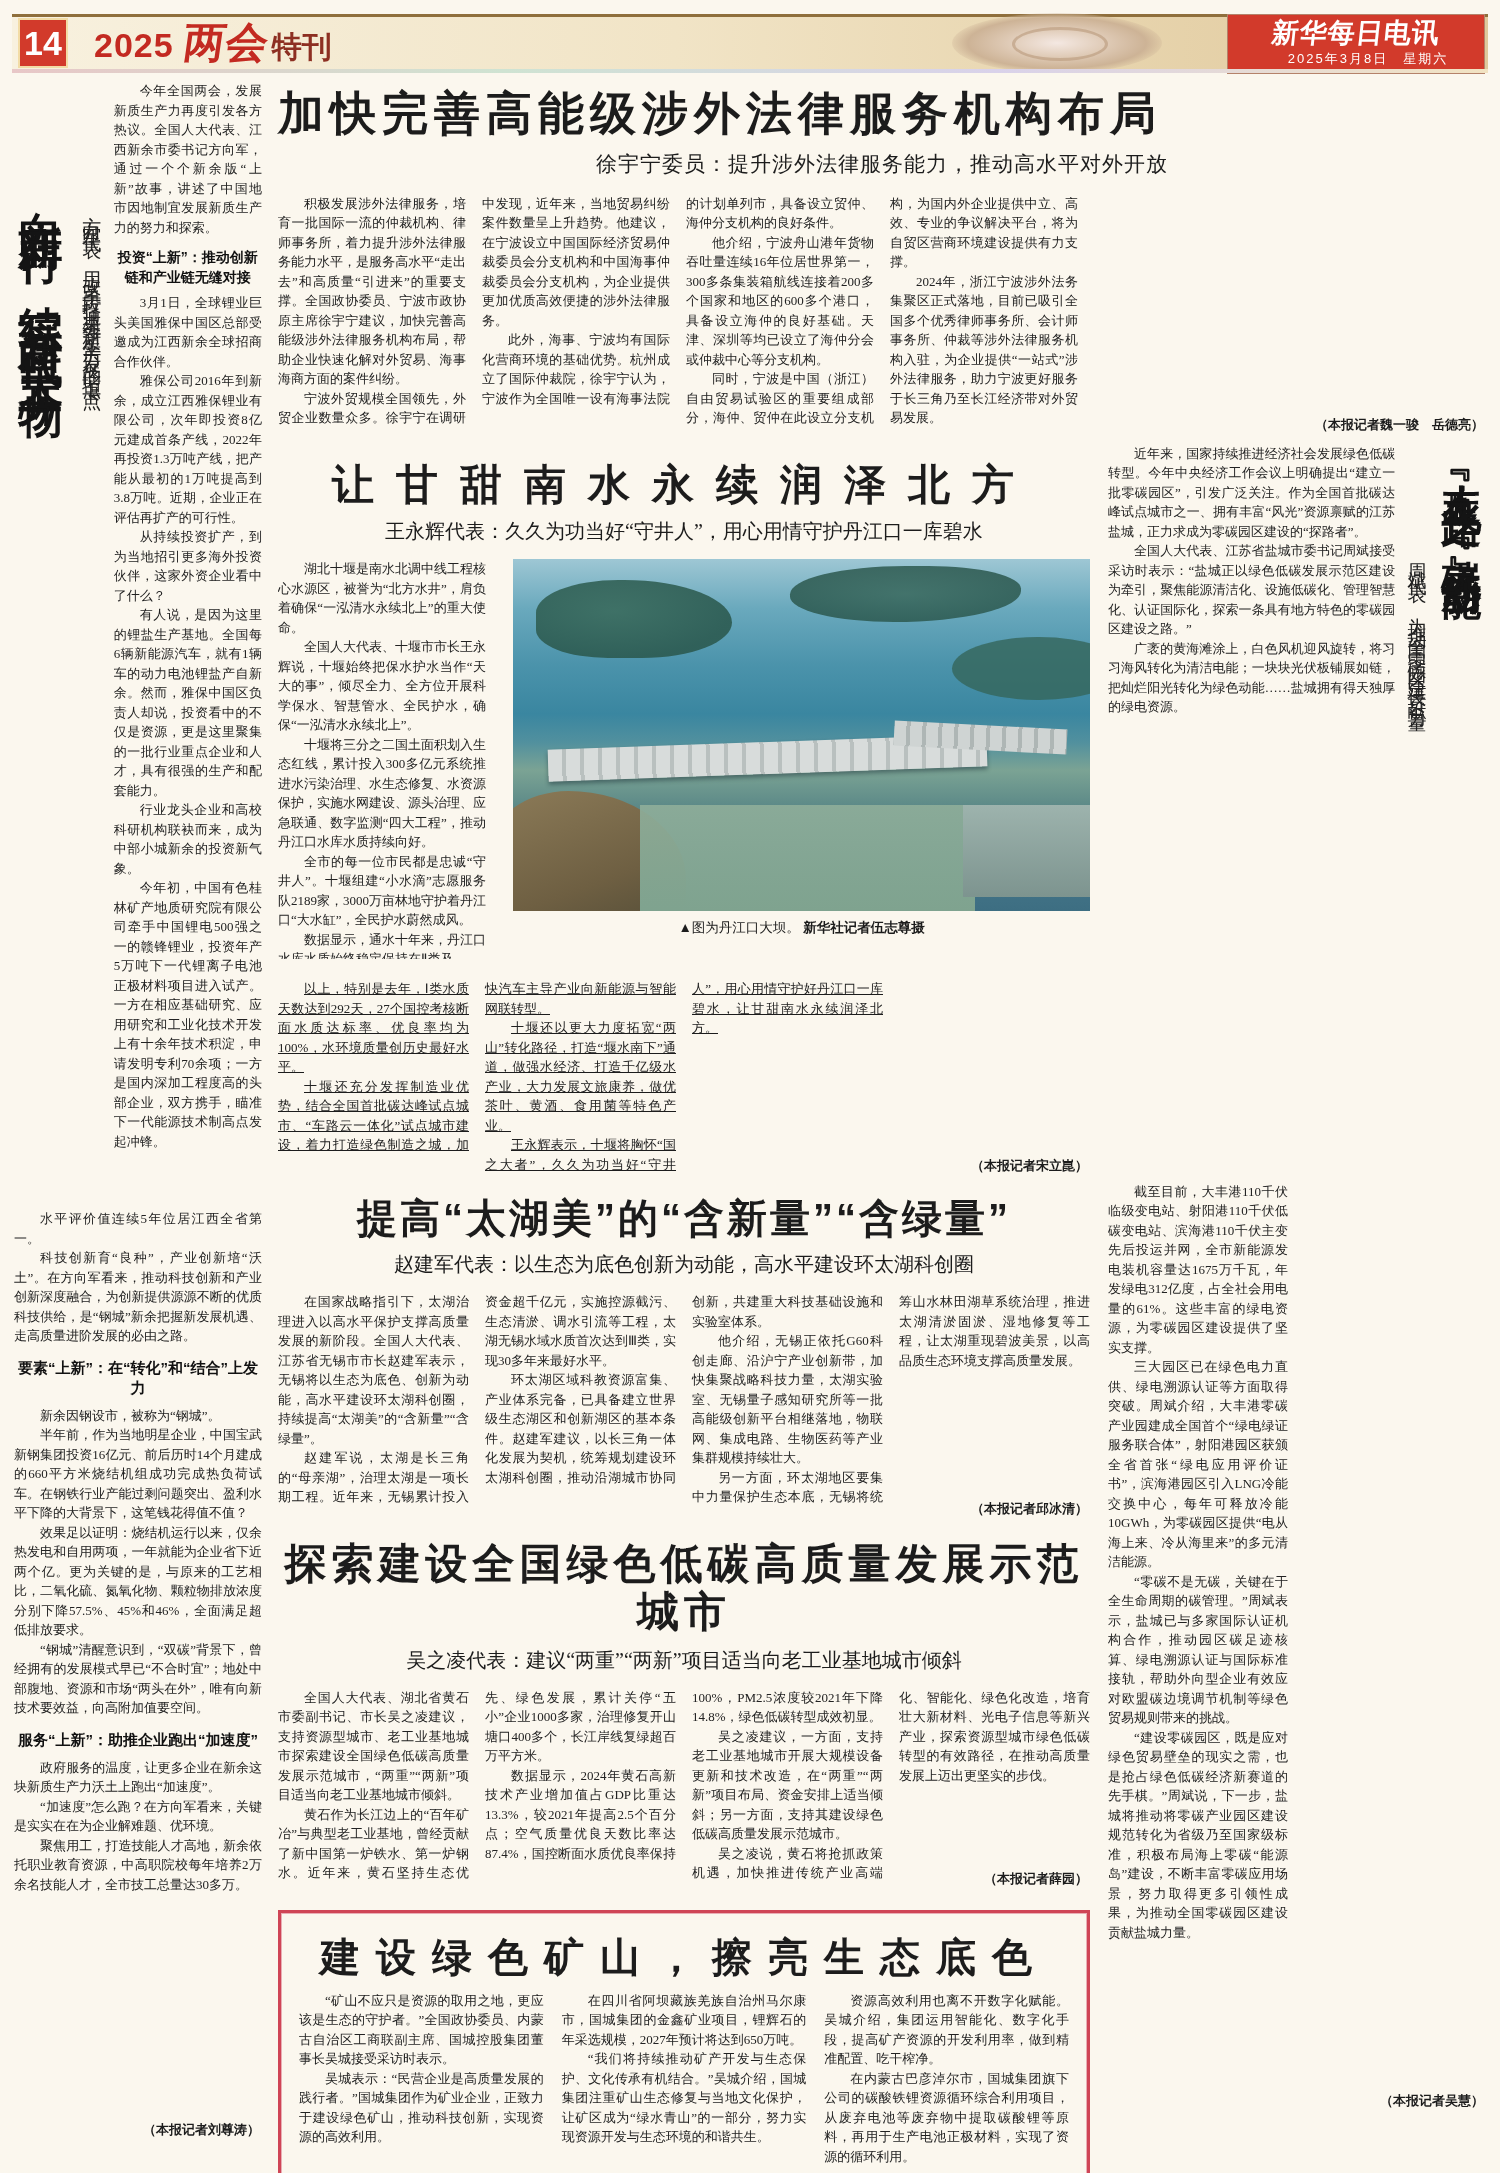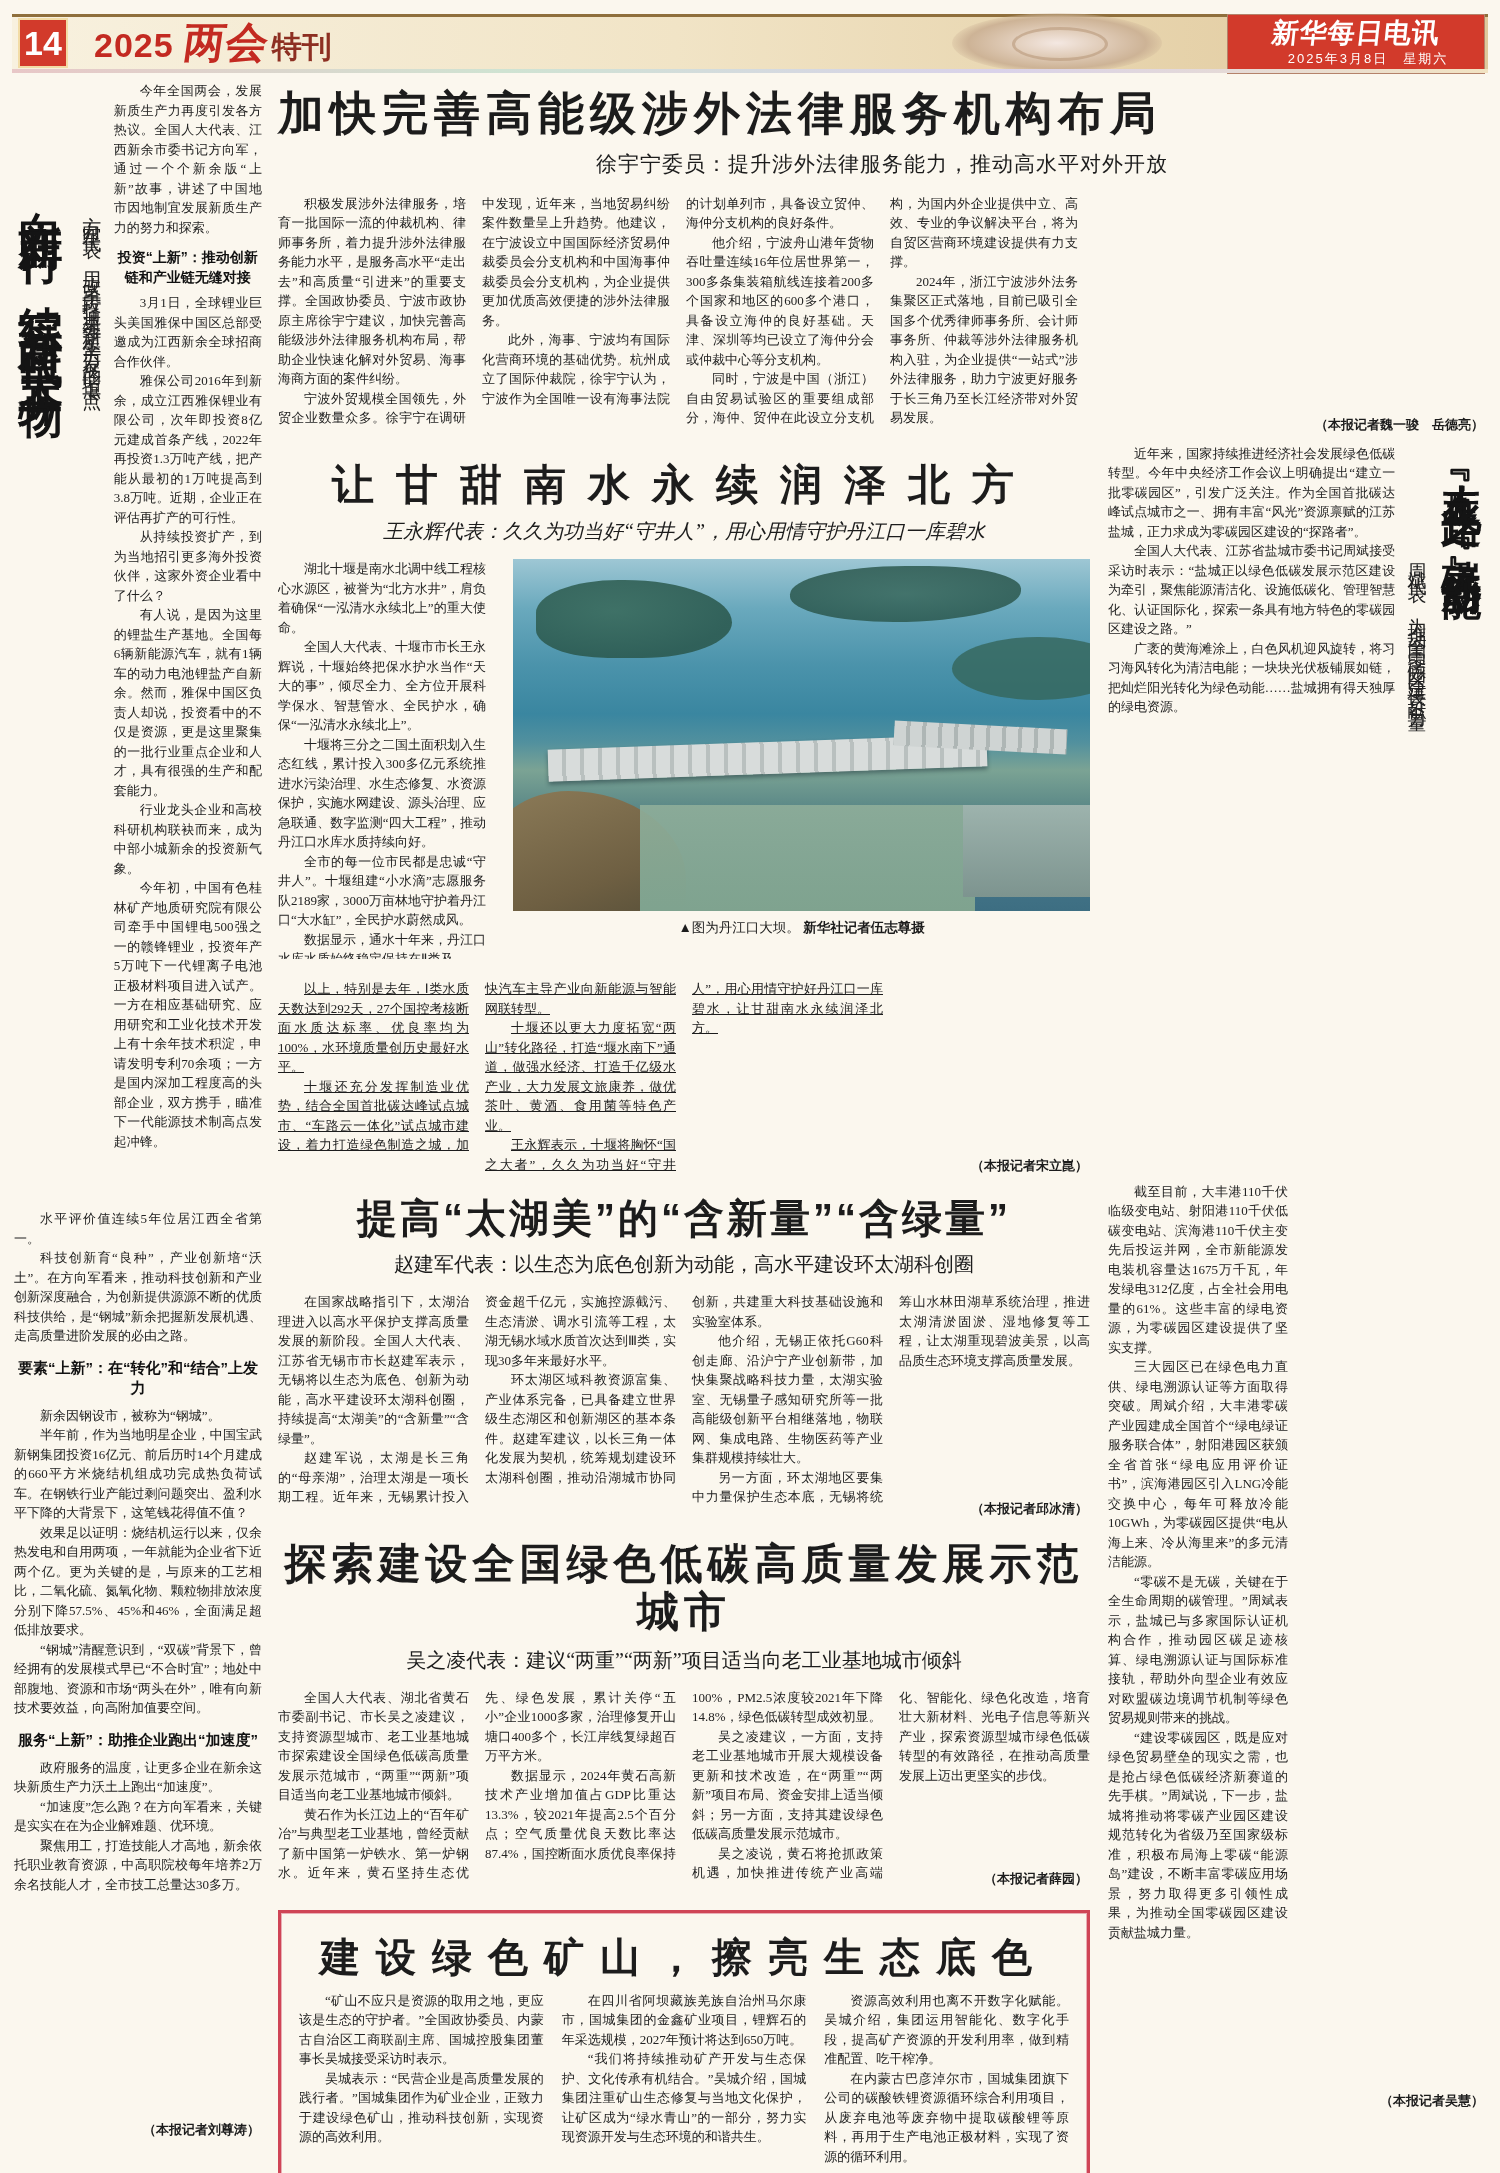--- a/index.html
+++ b/index.html
@@ -47,21 +47,21 @@
   .a1-toptext{flex:1;min-width:0;overflow:hidden;}
   .a1-toptext .sechead{font-size:14px;margin:10px 0 6px;}
   .a1-bottom{position:relative;height:930px;overflow:hidden;margin-top:8px;}
   
   .a2-head{font:bold 46px/1.15 "Liberation Sans",sans-serif;text-align:left;
         letter-spacing:6px;margin:6px 0 10px;}
   .a2-sub{font-size:21px;text-align:center;margin:0 0 16px;letter-spacing:1px;}
   .a2-body{position:relative;columns:6;column-gap:16px;column-fill:auto;height:240px;overflow:hidden;}
   
   .a3-head{font:bold 42px/1.1 "Liberation Sans",sans-serif;text-align:center;letter-spacing:22px;margin:18px 0 10px;}
-  .a3-sub{font-size:20px;text-align:center;margin:0 0 14px;font-style:italic;}
+  .a3-sub{font-size:20px;text-align:center;margin:0 0 14px;}
   .a3-row{display:flex;gap:14px;height:400px;overflow:hidden;}
   .a3-col1{width:208px;flex:0 0 auto;overflow:hidden;}
   .a3-photowrap{flex:1;min-width:0;margin-left:13px;}
   .photo{position:relative;height:352px;overflow:hidden;
         background:linear-gradient(180deg,#9ec7d4 0%,#6aa9bd 14%,#4b93ab 30%,#3a86a0 44%,#51909e 52%,#7ba394 60%,#5d8a88 70%,#48798c 84%,#3d6e82 100%);}
   .ph-island1{position:absolute;left:4%;top:6%;width:34%;height:22%;border-radius:46% 60% 50% 40%;
         background:radial-gradient(ellipse at 40% 40%,#3a6b5d,#2c5a50 70%);opacity:.9;}
   .ph-island2{position:absolute;left:48%;top:2%;width:40%;height:16%;border-radius:50% 40% 55% 45%;
         background:radial-gradient(ellipse at 50% 50%,#39685c,#2b574d 75%);opacity:.85;}
   .ph-island3{position:absolute;right:-6%;top:22%;width:30%;height:18%;border-radius:50%;

